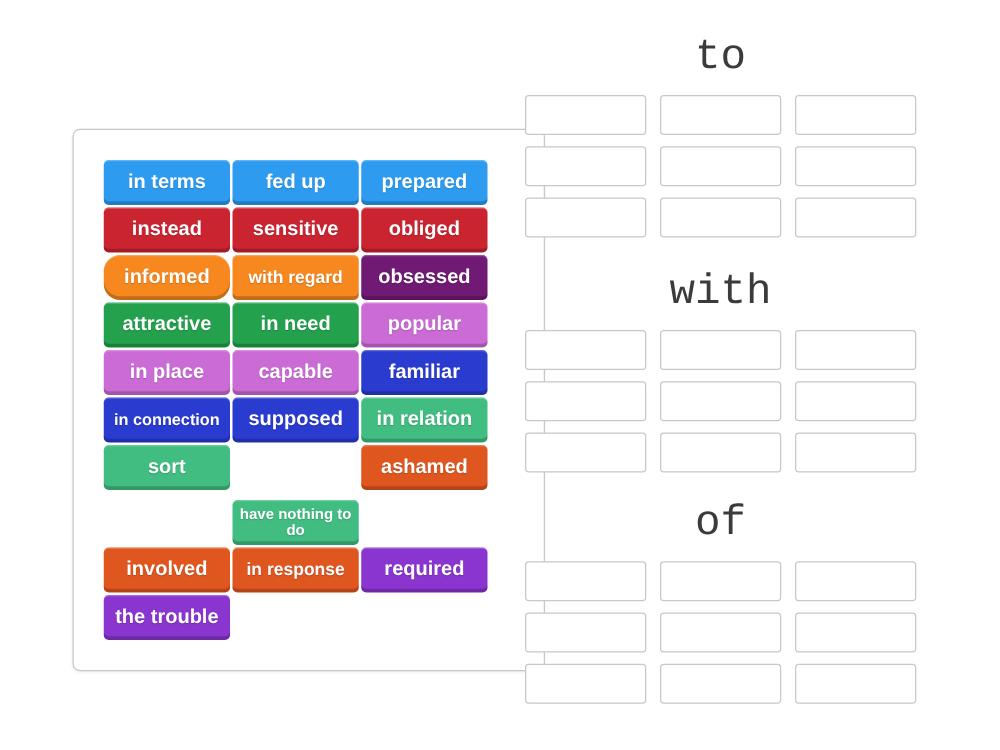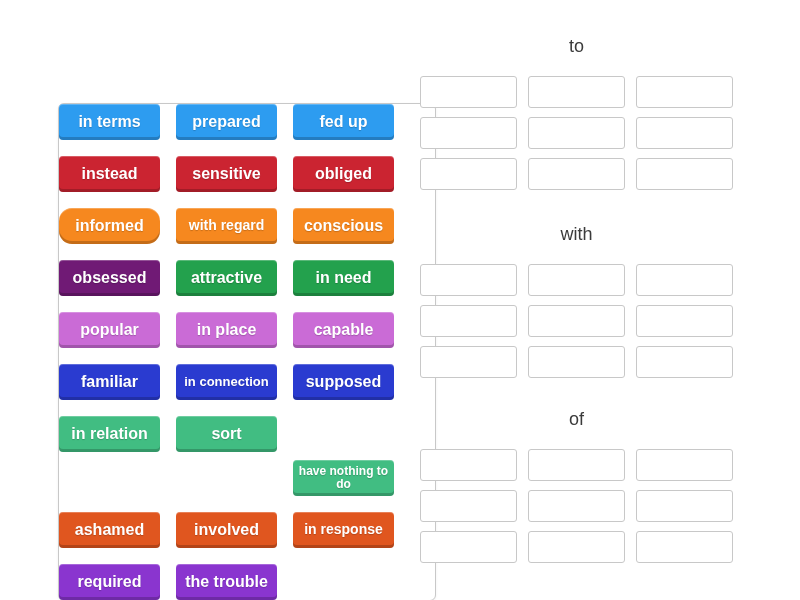--- a/index.html
+++ b/index.html
@@ -7,71 +7,70 @@
   body {
     width: 800px; height: 600px;
     background: #ffffff;
     font-family: "Liberation Sans", sans-serif;
     position: relative; overflow: hidden;
   }
 
   
   .tray {
     position: absolute; left: 58px; top: 103px;
-    width: 378px; padding: 0;
+    width: 378px; padding: 24px;
     background: #ffffff;
     border: 1px solid #c8c8c8; border-radius: 6px;
     box-shadow: 0 1px 3px rgba(0,0,0,0.06);
-    display: grid; grid-template-columns: repeat(3, 101px); gap: 16px;
+    display: grid; grid-template-columns: repeat(3, 101px); gap: 2px;
   }
   .tile {
     height: 36px; border-radius: 4px;
     color: #ffffff; font-weight: bold; font-size: 16px;
     display: flex; align-items: center; justify-content: center;
     text-align: center; line-height: 1.08; padding: 0 3px;
     box-shadow: inset 0 -3px 0 rgba(0,0,0,0.2), inset 0 1px 0 rgba(255,255,255,0.25);
     cursor: pointer; user-select: none;
     text-shadow: 0 1px 1px rgba(0,0,0,0.2);
   }
   .sz-sm  { font-size: 14px; }
   .sz-xs  { font-size: 13px; }
   .sz-xxs { font-size: 12px; }
 
   
   .group { position: absolute; left: 410px; width: 333px; }
   .group-to   { top: 30px; }
   .group-with { top: 218px; }
   .group-of   { top: 403px; }
   .group-label {
-    text-align: center; font-size: 18px; color: #3b3b3b;
-    height: 32px; line-height: 32px; margin-bottom: 14px;
+    text-align: center; font-size: 34px; color: #3b3b3b;
+    height: 32px; line-height: 32px; margin-bottom: 14px; font-family: Liberation Mono, monospace;
   }
   .slot-grid {
     display: grid; grid-template-columns: repeat(3, 97px);
     gap: 9px 11px; justify-content: center;
   }
   .slot {
     width: 97px; height: 32px;
     background: #ffffff;
     border: 1px solid #c8c8c8; border-radius: 3px;
   }
 </style>
 </head>
 <body>
 
 <div class="tray">
   <div class="tile" style="background-color: rgb(45, 156, 240);">in terms</div>
+  <div class="tile" style="background-color: rgb(45, 156, 240);">fed up</div>
   <div class="tile" style="background-color: rgb(45, 156, 240);">prepared</div>
-  <div class="tile" style="background-color: rgb(45, 156, 240);">fed up</div>
   <div class="tile" style="background-color: rgb(203, 36, 49);">instead</div>
   <div class="tile" style="background-color: rgb(203, 36, 49);">sensitive</div>
   <div class="tile" style="background-color: rgb(203, 36, 49);">obliged</div>
   <div class="tile" style="background-color: rgb(246, 136, 31); border-radius: 13px;">informed</div>
   <div class="tile sz-sm" style="background-color: rgb(246, 136, 31);">with regard</div>
-  <div class="tile" style="background-color: rgb(246, 136, 31);">conscious</div>
   <div class="tile" style="background-color: #701a75;">obsessed</div>
   <div class="tile" style="background-color: rgb(35, 161, 77);">attractive</div>
   <div class="tile" style="background-color: rgb(35, 161, 77);">in need</div>
   <div class="tile" style="background-color: rgb(202, 107, 214);">popular</div>
   <div class="tile" style="background-color: rgb(202, 107, 214);">in place</div>
   <div class="tile" style="background-color: rgb(202, 107, 214);">capable</div>
   <div class="tile" style="background-color: rgb(42, 59, 208);">familiar</div>
   <div class="tile sz-xs" style="background-color: rgb(42, 59, 208);">in connection</div>
   <div class="tile" style="background-color: rgb(42, 59, 208);">supposed</div>
   <div class="tile" style="background-color: rgb(65, 189, 130);">in relation</div>

